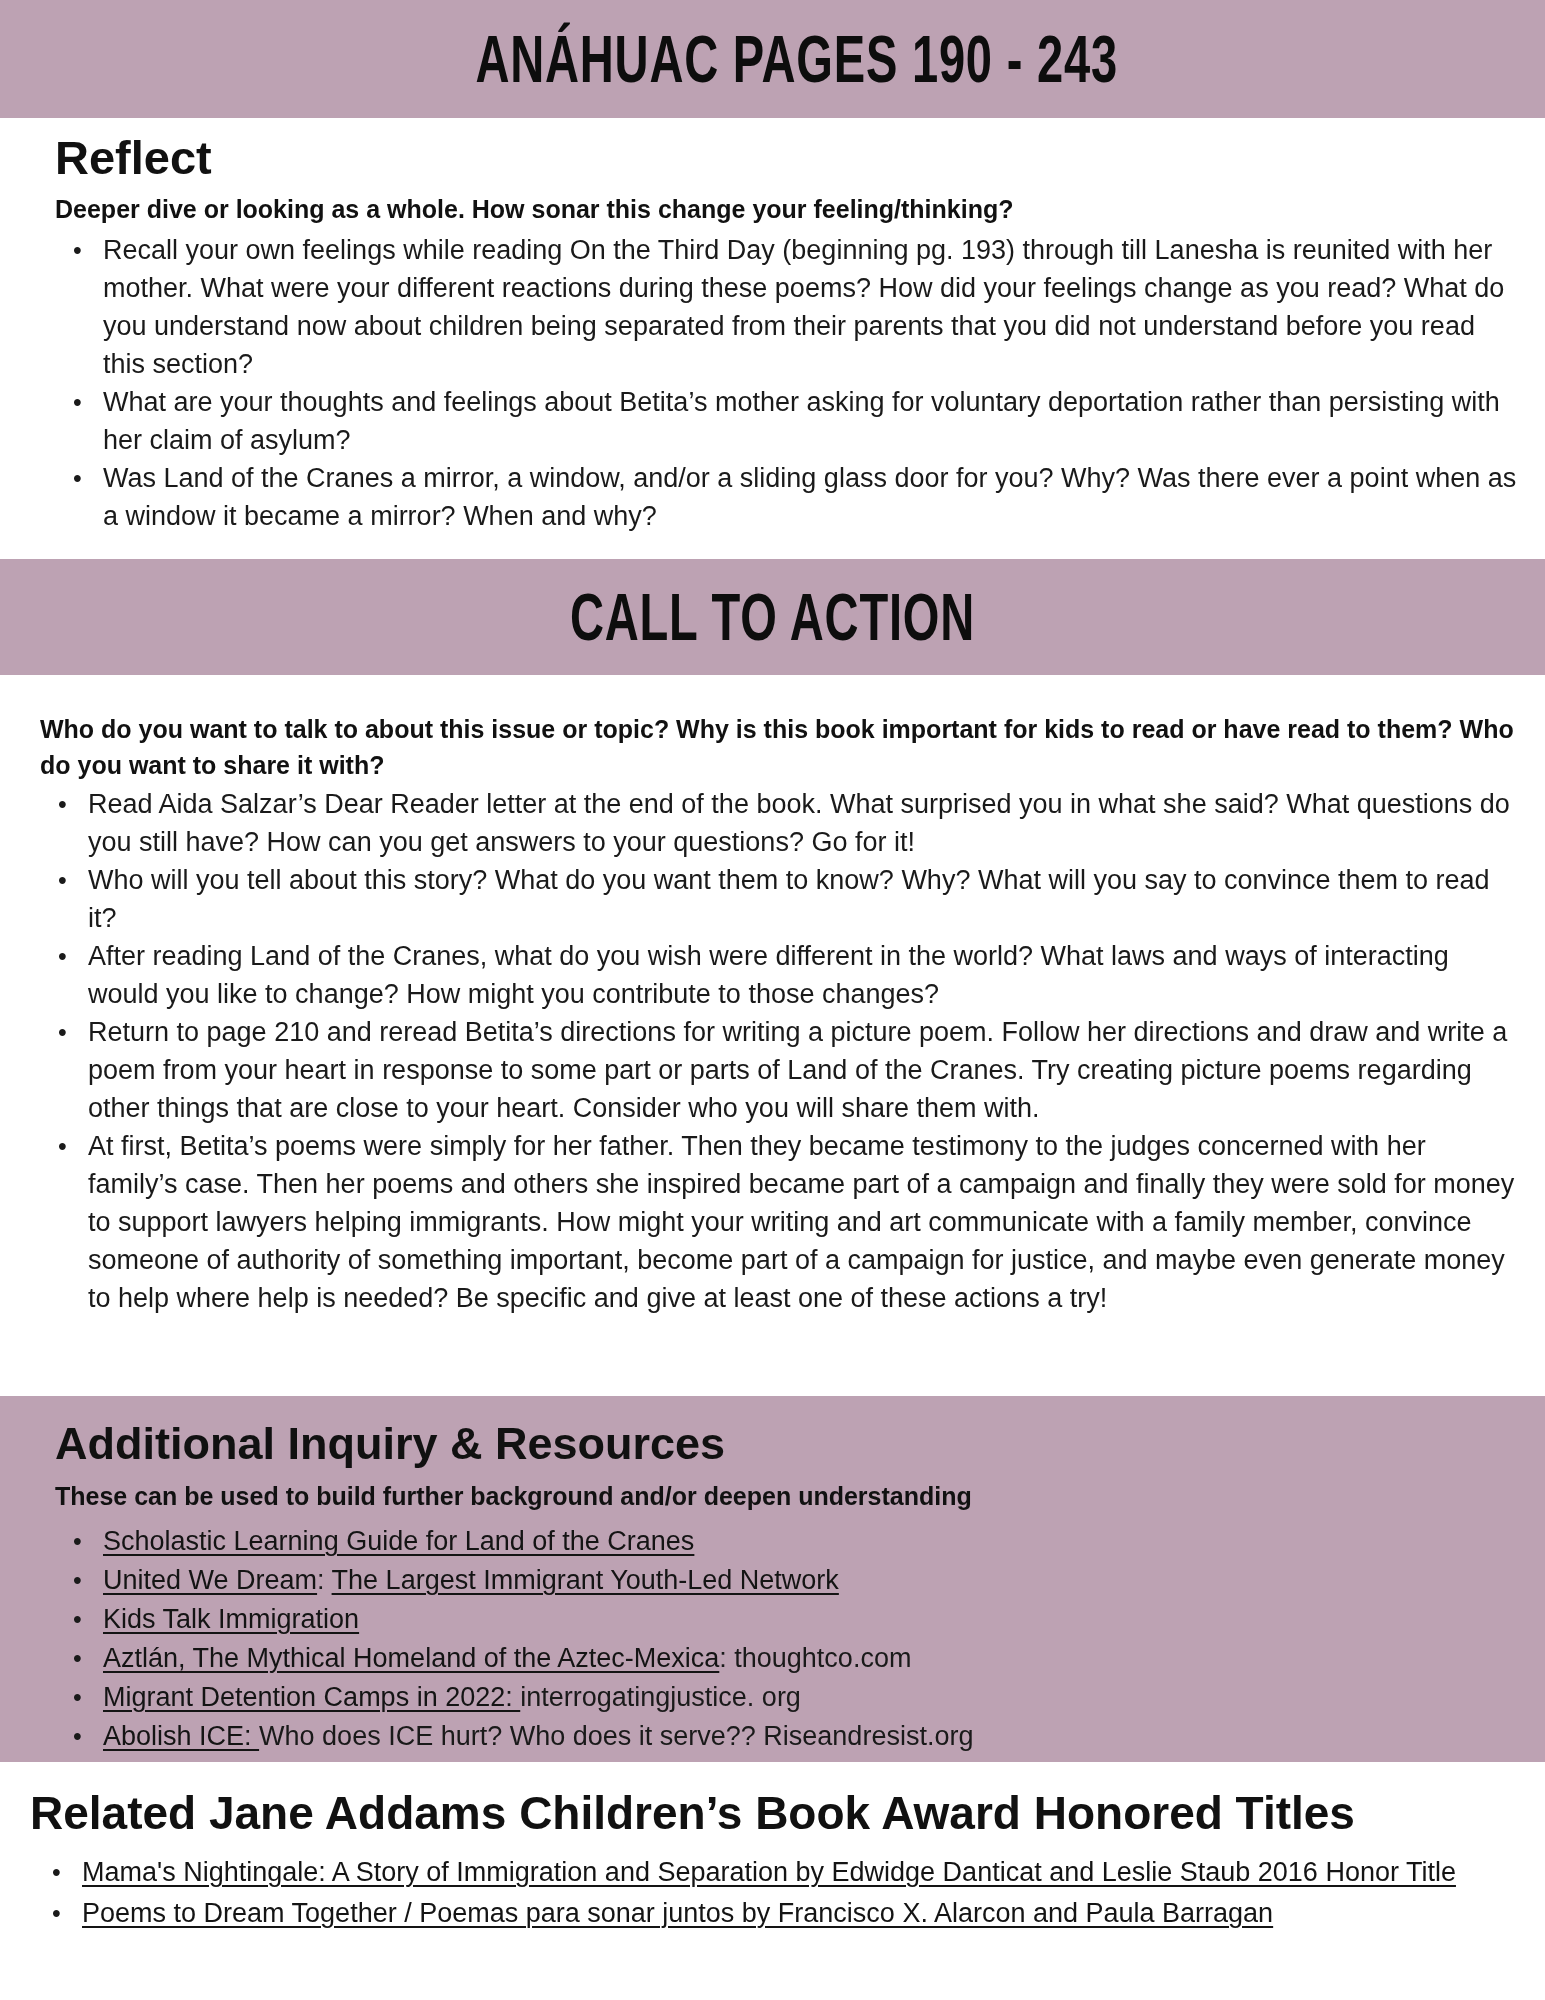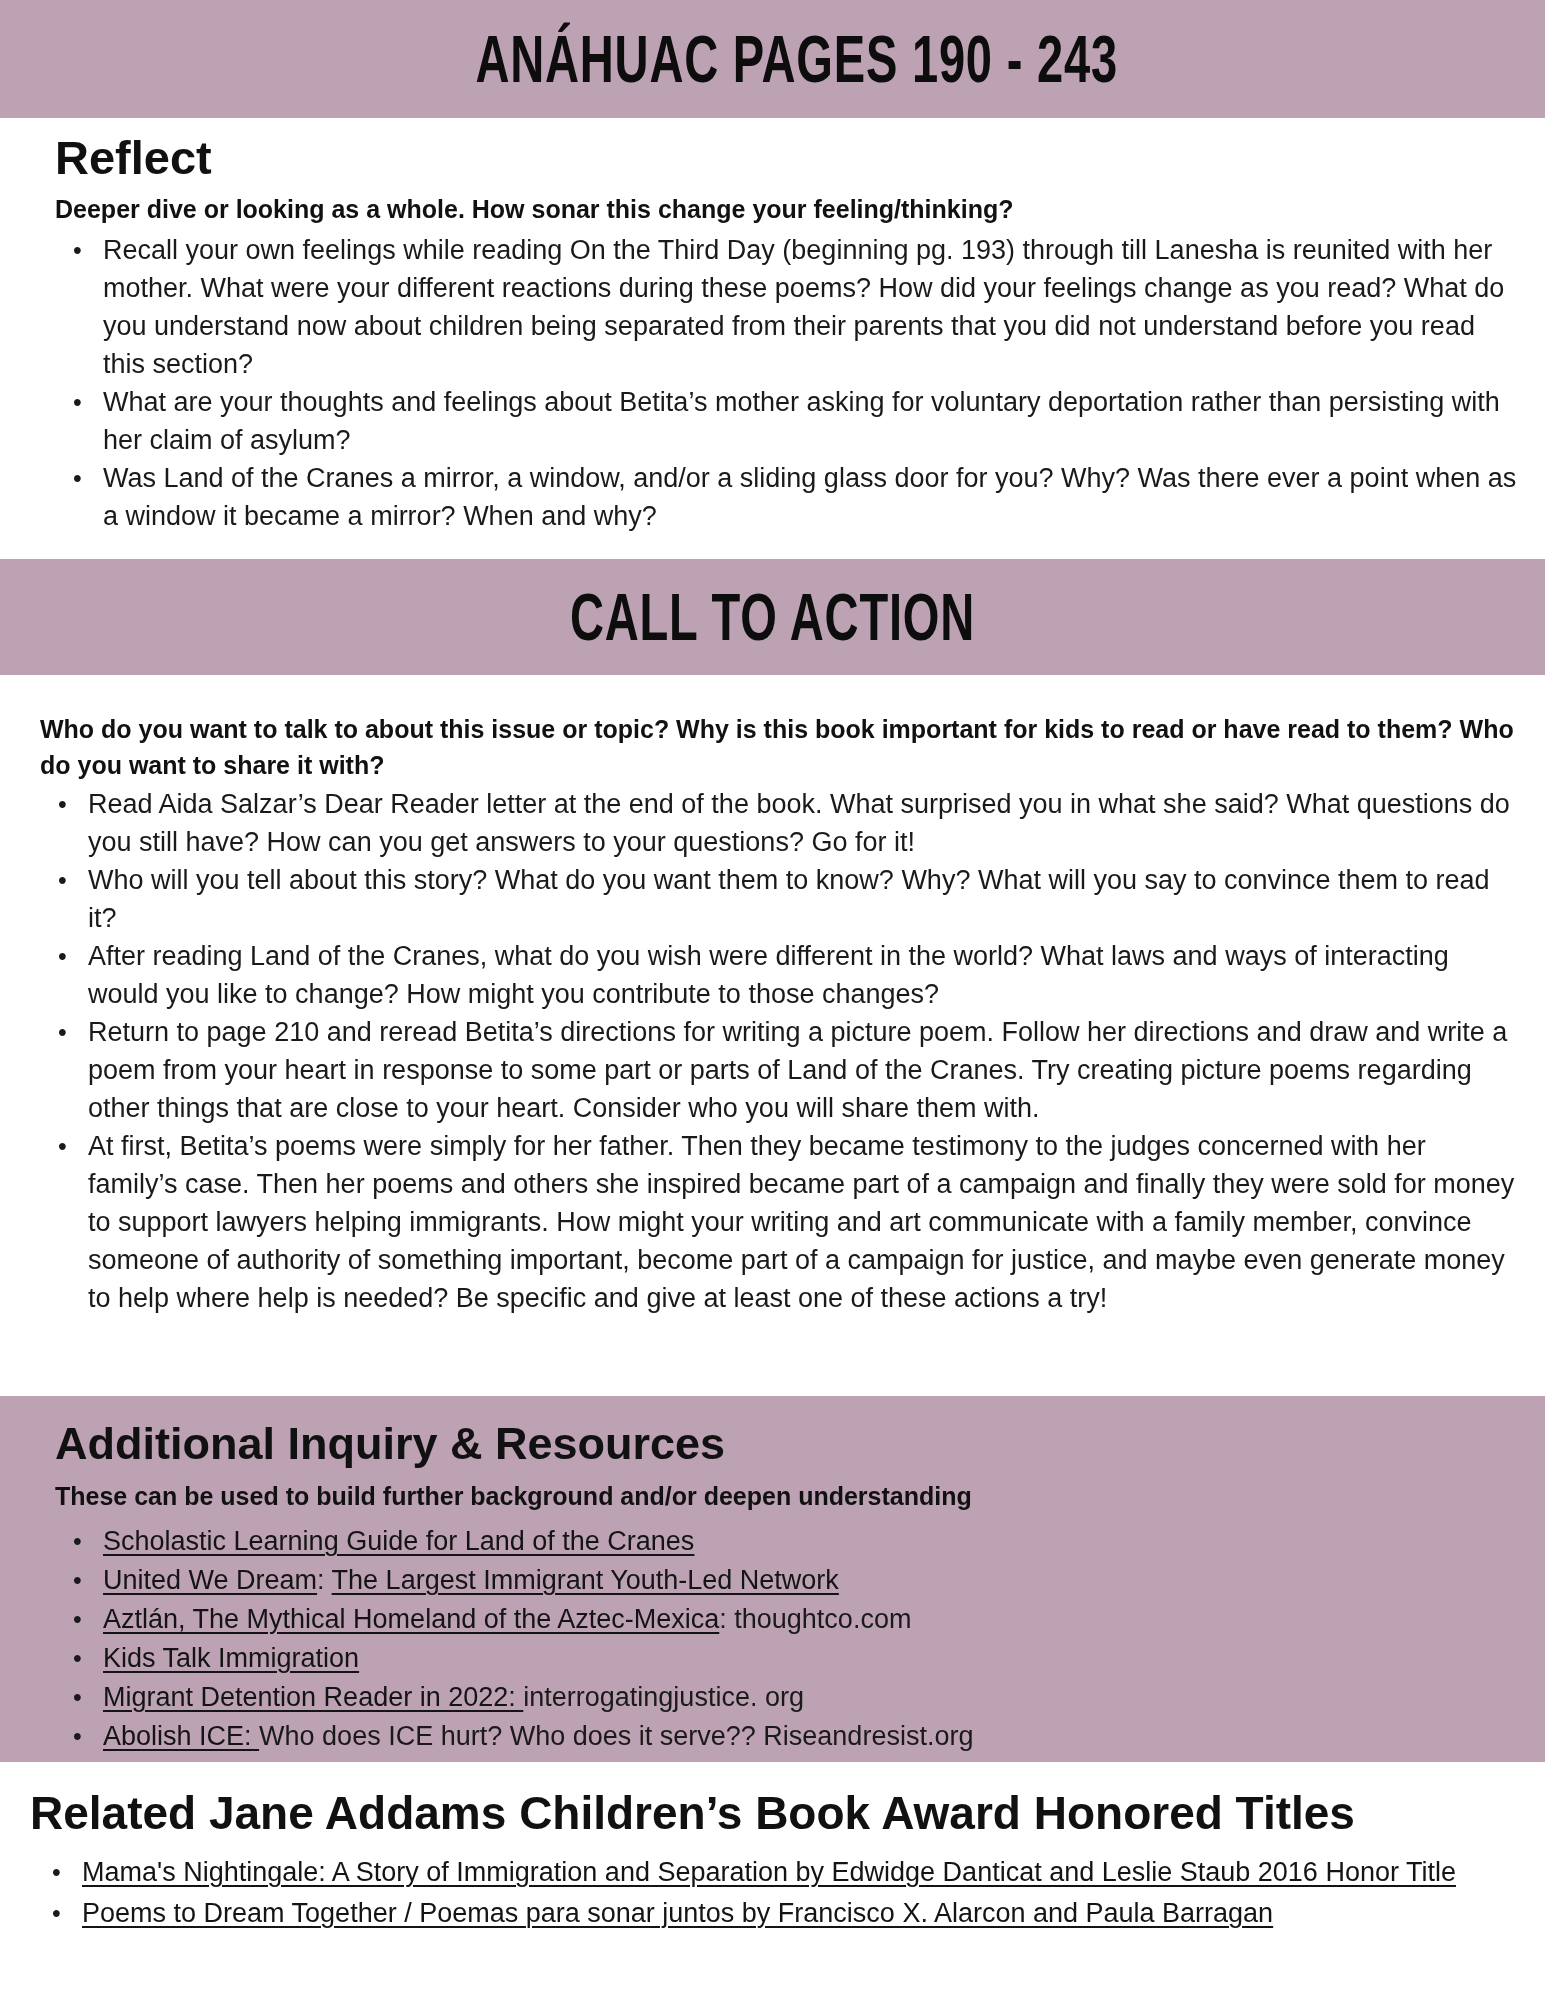--- a/index.html
+++ b/index.html
@@ -125,27 +125,27 @@
     <h2>Additional Inquiry &amp; Resources</h2>
     <div class="intro">These can be used to build further background and/or deepen understanding</div>
     <ul class="bullets">
       <li>
         <span class="lnk">Scholastic Learning Guide for Land of the Cranes</span>
       </li>
       <li>
         <span class="lnk">United We Dream</span><span>: </span><span class="lnk">The Largest Immigrant Youth-Led Network</span>
       </li>
       <li>
+        <span class="lnk">Kids Talk Immigration</span>
+      </li>
+      <li>
         <span class="lnk">Aztlán, The Mythical Homeland of the Aztec-Mexica</span><span>: thoughtco.com</span>
       </li>
       <li>
-        <span class="lnk">Kids Talk Immigration</span>
-      </li>
-      <li>
-        <span class="lnk">Migrant Detention Reader in 2022: </span><span> interrogatingjustice. org</span>
+        <span class="lnk">Migrant Detention Camps in 2022: </span><span> interrogatingjustice. org</span>
       </li>
       <li>
         <span class="lnk">Abolish ICE: </span><span>Who does ICE hurt? Who does it serve?? Riseandresist.org</span>
       </li>
     </ul>
   </div>
 
   <div class="section related">
     <h2>Related Jane Addams Children’s Book Award Honored Titles</h2>
     <ul class="bullets">

